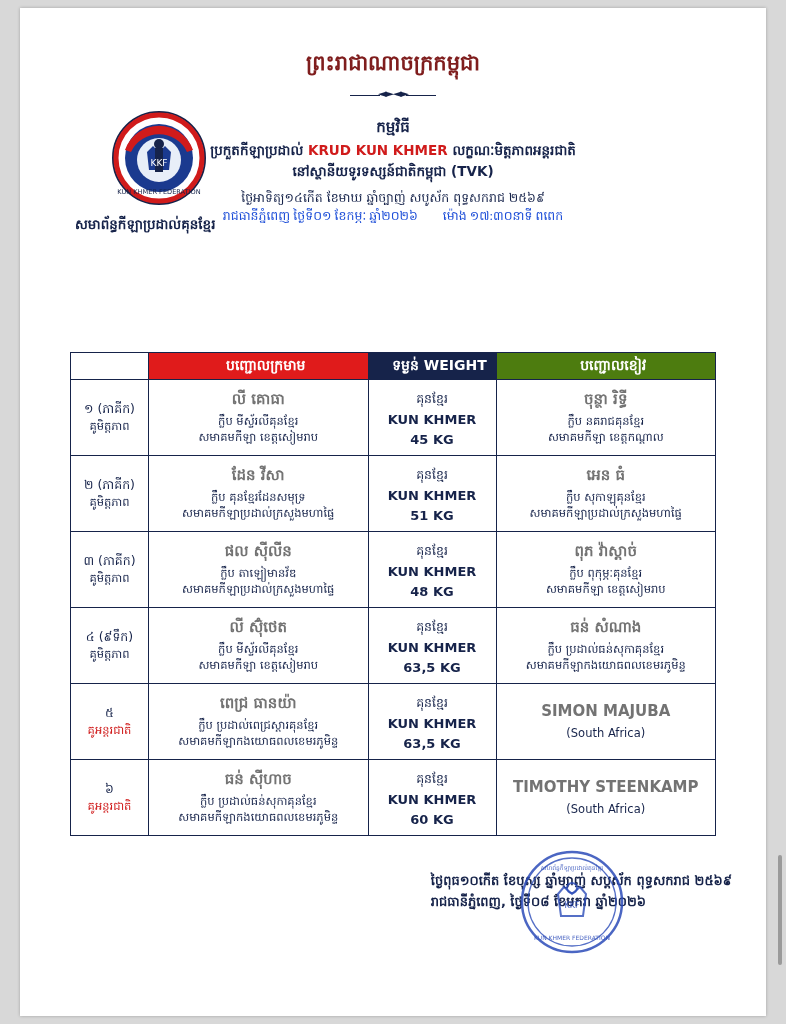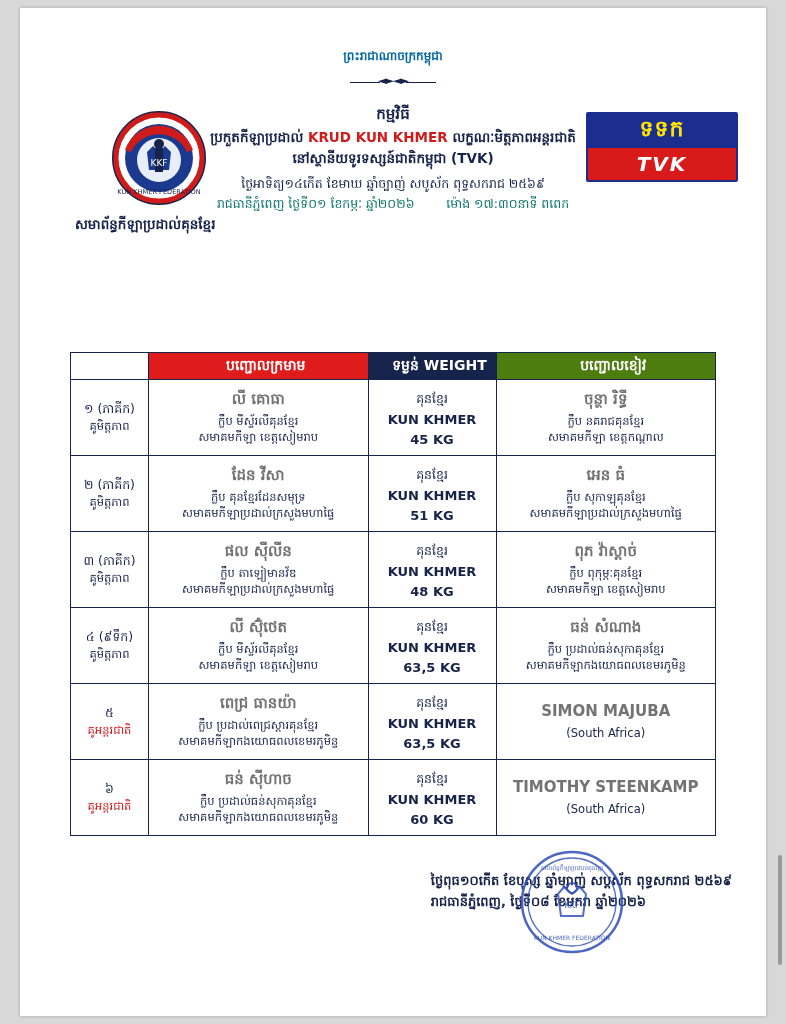--- a/index.html
+++ b/index.html
@@ -36,22 +36,22 @@
     border-radius: 2px;
   }
 
   
   .hdr-lines {
     text-align: center;
     padding-top: 40px;
     line-height: 1.45;
   }
   .hdr-lines div {
-    font-size: 12px;
-    color: #0369a1;
+    font-size: 21px;
+    color: #7f1d1d;
     font-weight: 600;
   }
   .divider-wrap {
     text-align: center;
     margin-top: 6px;
     height: 14px;
   }
   .divider {
     display: inline-block;
     width: 86px;
@@ -146,21 +146,22 @@
     font-weight: 600;
   }
   .red { color: #d01b1b; font-weight: 700; }
   .prog-sub {
     font-size: 12.5px;
     color: #16234a;
     margin-top: 6px;
   }
   .prog-sub2 {
     font-size: 12.5px;
-    color: #0f766e;
+    color: #1d4ed8;
+    font-family: Liberation Serif, serif;
   }
 
   
   .tbl-wrap {
     position: absolute;
     left: 50px;
     top: 344px;
     width: 646px;
   }
   table.bouts {
@@ -270,24 +271,20 @@
         <path d="M30 42 A36 36 0 0 1 98 42 L92 44 A31 31 0 0 0 36 44 Z" fill="#d01b1b"></path>
         <circle cx="64" cy="52" r="22" fill="#e8eef8"></circle>
         <path d="M52 44 l6 -6 l6 6 l6 -6 l6 6 l-2 18 l-20 0 Z" fill="#1b3a8f"></path>
         <rect x="60" y="40" width="8" height="24" fill="#16234a"></rect>
         <circle cx="64" cy="36" r="5" fill="#16234a"></circle>
         <text x="64" y="58" font-size="9" fill="#ffffff" text-anchor="middle" font-family="DejaVu Sans">KKF</text>
         <text x="64" y="86" font-size="6.6" fill="#16234a" text-anchor="middle" font-family="DejaVu Sans">KUN KHMER FEDERATION</text>
       </svg>
     </div>
 
-    <div class="tvk-logo">
-      <div class="tvk-top">ទទក</div>
-      <div class="tvk-bottom">TVK</div>
-    </div>
 
     <div class="fed-name">សមាព័ន្ធកីឡាប្រដាល់គុនខ្មែរ</div>
 
     <div class="prog-block">
       <div class="prog-title">កម្មវិធី</div>
       <div class="prog-line">
         <span>ប្រកួតកីឡាប្រដាល់</span>
         <span class="red">KRUD KUN KHMER</span>
         <span>លក្ខណៈមិត្តភាពអន្តរជាតិ</span>
       </div>

